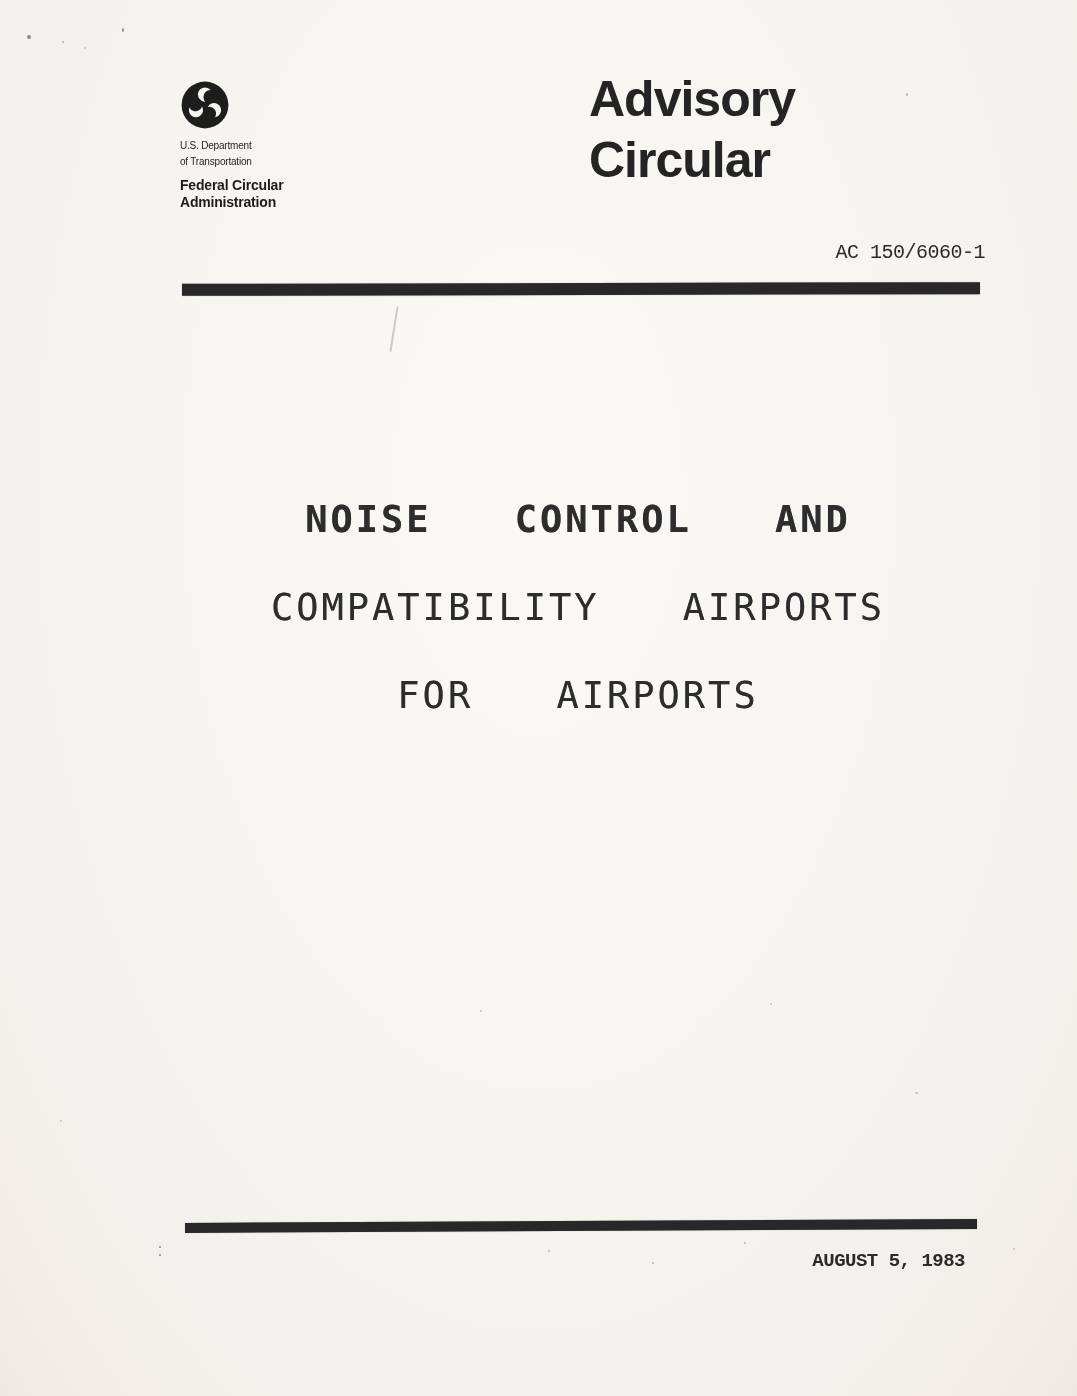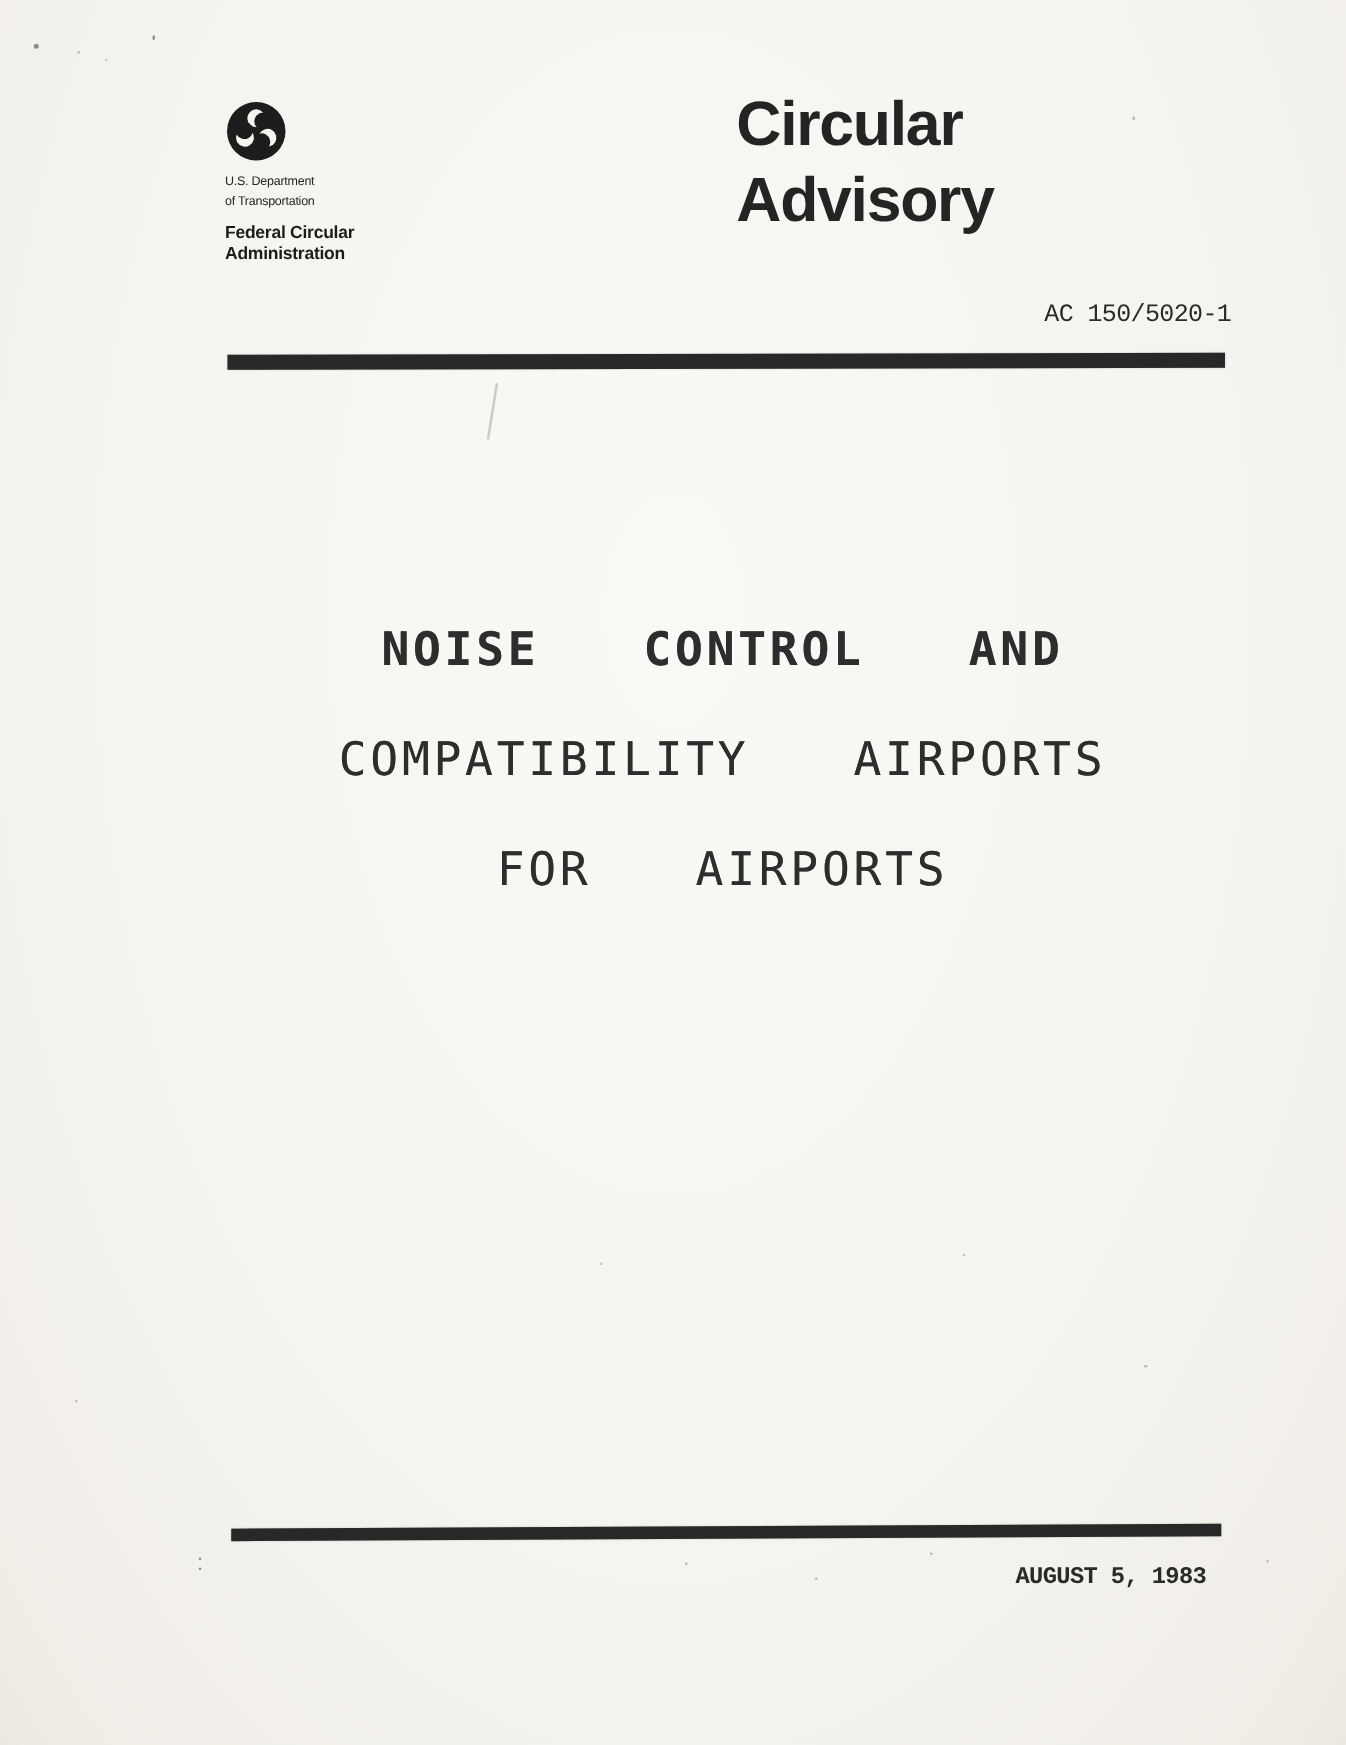--- a/index.html
+++ b/index.html
@@ -99,25 +99,25 @@
   <div class="dept">
     <div>U.S. Department</div>
     <div>of Transportation</div>
   </div>
   <div class="faa">
     <div>Federal Circular</div>
     <div>Administration</div>
   </div>
 
   <div class="masthead">
+    <div>Advisory</div>
     <div>Circular</div>
-    <div>Advisory</div>
   </div>
 
-  <div class="ac-number">AC 150/5020-1</div>
+  <div class="ac-number">AC 150/6060-1</div>
 
   <div class="rule rule-top"></div>
 
   <div class="doc-title">
     <div class="title-line title-line-1">NOISE CONTROL AND</div>
     <div class="title-line title-line-2">COMPATIBILITY AIRPORTS</div>
     <div class="title-line title-line-3">FOR AIRPORTS</div>
   </div>
 
   <div class="rule rule-bottom"></div>

